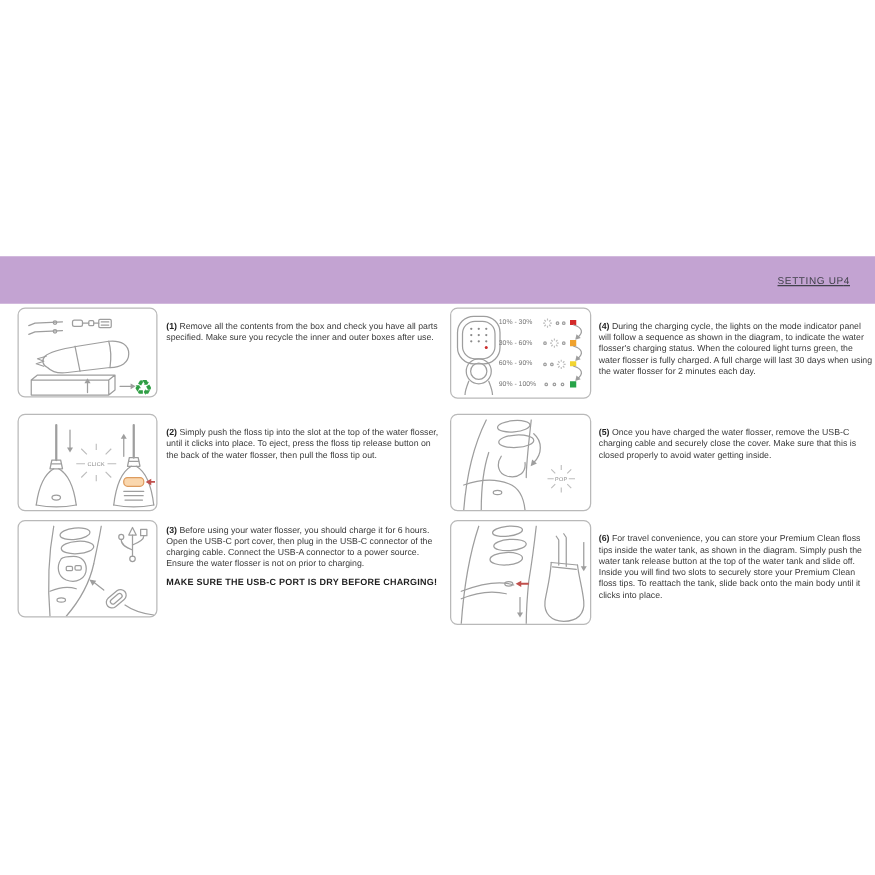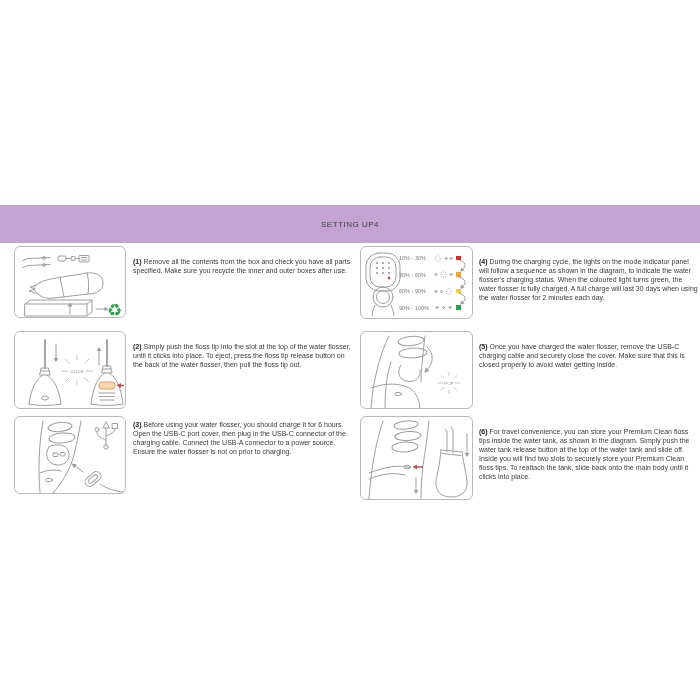--- a/index.html
+++ b/index.html
@@ -1,21 +1,21 @@
 <!DOCTYPE html>
 <html><head>
 <meta charset="utf-8">
 <style>
   html,body{margin:0;padding:0;width:700px;height:700px;overflow:hidden;background:#ffffff;
             font-family:"Liberation Sans", sans-serif;}
   .page{position:absolute;inset:0;background:#ffffff;}
   
   .band{position:absolute;left:0;top:205px;width:700px;height:38px;background:#c3a3d2;
-        display:flex;align-items:center;justify-content:center;box-sizing:border-box;
-        padding:0 20px;color:#41414b;font-size:8px;letter-spacing:.5px;}
+        display:flex;align-items:center;justify-content:flex-end;box-sizing:border-box;
+        padding:0 20px;color:#41414b;font-size:8px;letter-spacing:.5px;text-decoration:underline;}
   
   .dbox{position:absolute;border:1px solid #b9b9b9;border-radius:6px;background:#fff;box-sizing:border-box;}
   #d1{left:14px;top:246px;width:112px;height:72px;}
   #d2{left:14px;top:331px;width:112px;height:78px;}
   #d3{left:14px;top:416px;width:112px;height:78px;}
   #d4{left:360px;top:246px;width:113px;height:73px;}
   #d5{left:360px;top:331px;width:113px;height:78px;}
   #d6{left:360px;top:416px;width:113px;height:84px;}
   
   .step{position:absolute;width:220px;font-size:7px;line-height:9px;color:#3a3a3a;}
@@ -264,20 +264,21 @@
     <b>(1)</b>
     <span>Remove all the contents from the box and check you have all parts specified. Make sure you recycle the inner and outer boxes after use.</span>
   </p>
   <p class="step" id="t2">
     <b>(2)</b>
     <span>Simply push the floss tip into the slot at the top of the water flosser, until it clicks into place. To eject, press the floss tip release button on the back of the water flosser, then pull the floss tip out.</span>
   </p>
   <div class="step" id="t3">
     <div><b>(3)</b>
     <span>Before using your water flosser, you should charge it for 6 hours. Open the USB-C port cover, then plug in the USB-C connector of the charging cable. Connect the USB-A connector to a power source. Ensure the water flosser is not on prior to charging.</span></div>
+    <div class="warning">MAKE SURE THE USB-C PORT IS DRY BEFORE CHARGING!</div>
   </div>
   <p class="step" id="t4">
     <b>(4)</b>
     <span>During the charging cycle, the lights on the mode indicator panel will follow a sequence as shown in the diagram, to indicate the water flosser's charging status. When the coloured light turns green, the water flosser is fully charged. A full charge will last 30 days when using the water flosser for 2 minutes each day.</span>
   </p>
   <p class="step" id="t5">
     <b>(5)</b>
     <span>Once you have charged the water flosser, remove the USB-C charging cable and securely close the cover. Make sure that this is closed properly to avoid water getting inside.</span>
   </p>
   <p class="step" id="t6">

